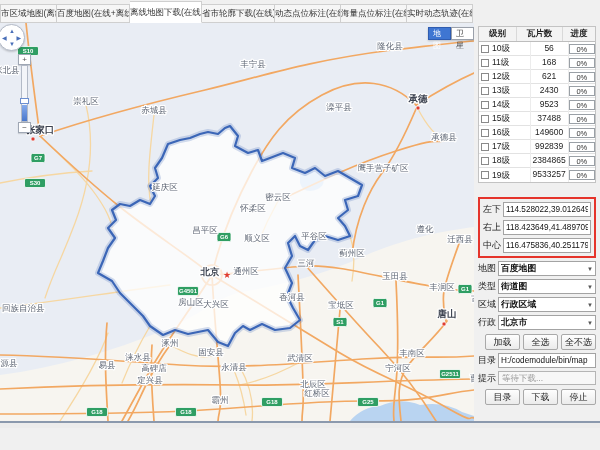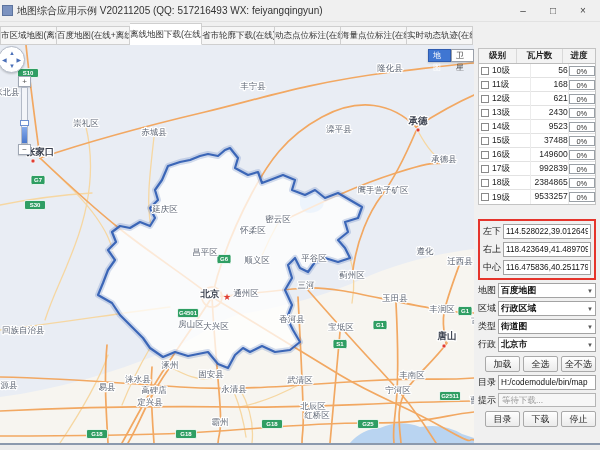--- a/index.html
+++ b/index.html
@@ -48,21 +48,21 @@
   .ltable{border:1px solid #c3c3c3;background:#fff;width:118px;}
   .thead,.trow{display:flex;}
   .thead{background:#f3f3f3;border-bottom:1px solid #bdbdbd;}
   .th{font-weight:600;font-size:8.5px;text-align:center;padding:1px 0;border-right:1px solid #d9d9d9;}
   .th:last-child{border-right:none;}
   .trow{border-bottom:1px solid #e2e2e2;height:14px;align-items:center;}
   .trow:last-child{border-bottom:none;}
   .tc{font-size:8.5px;text-align:center;border-right:1px solid #ececec;height:14px;line-height:13px;overflow:hidden;}
   .tc:last-child{border-right:none;}
   .c1{width:62px;text-align:left;padding-left:2px;display:flex;align-items:center;}
-  .c2{width:46px;text-align:right;}
+  .c2{width:46px;}
   .c3{width:32px;display:flex;align-items:center;justify-content:center;}
   .cb{appearance:none;-webkit-appearance:none;width:8px;height:8px;border:1px solid #8a8a8a;background:#fff;margin:0 3px 0 0;}
   .pbar{display:inline-block;width:26px;height:10px;border:1px solid #9aa0a6;background:#fff;
         font-size:7.5px;line-height:9px;text-align:center;color:#333;}
 
   .redbox{margin-top:14px;border:2px solid #e5342b;padding:3px 3px;background:#f0f0f0;}
   .crow{display:flex;align-items:center;margin-top:3px;}
   .redbox .crow:first-child{margin-top:0;}
   .plabel{width:20px;flex:none;font-size:9px;color:#222;}
   .pinput{flex:1;min-width:0;height:15px;border:1px solid #a3a3a3;background:#fff;font-size:8.2px;
@@ -87,29 +87,20 @@
   text{font-family:"Liberation Sans","DejaVu Sans",sans-serif;}
   .dist{font-size:8.5px;fill:#5f6775;paint-order:stroke;stroke:#ffffff;stroke-width:2.4px;stroke-linejoin:round;}
   .city{font-size:9.5px;font-weight:600;fill:#3c4250;paint-order:stroke;stroke:#ffffff;stroke-width:2.6px;stroke-linejoin:round;}
   .shieldtxt{font-size:6px;fill:#fff;font-weight:600;}
 </style>
 </head>
 <body>
 
 <div class="window">
 
-  <div class="titlebar">
-    <span class="appicon"></span>
-    <span class="title">地图综合应用示例 V20211205 (QQ: 517216493 WX: feiyangqingyun)</span>
-    <span class="winbtns">
-      <span class="wbtn">–</span>
-      <span class="wbtn">□</span>
-      <span class="wbtn">×</span>
-    </span>
-  </div>
 
   <div class="tabbar">
       <div class="tab" style="width: 57px;">市区域地图(离线)</div>
       <div class="tab" style="width: 73px;">百度地图(在线+离线)</div>
       <div class="tab active" style="width: 72px;">离线地图下载(在线)</div>
       <div class="tab" style="width: 73px;">省市轮廓下载(在线)</div>
       <div class="tab" style="width: 66px;">动态点位标注(在线)</div>
       <div class="tab" style="width: 66px;">海量点位标注(在线)</div>
       <div class="tab" style="width: 66px;">实时动态轨迹(在线)</div>
     </div>
@@ -430,30 +421,30 @@
 
       <div id="select-rows">
           <div class="crow">
             <span class="plabel">地图</span>
             <div class="selectbox">
               <span class="val">百度地图</span>
               <span class="caret">▼</span>
             </div>
           </div>
           <div class="crow">
+            <span class="plabel">类型</span>
+            <div class="selectbox">
+              <span class="val">街道图</span>
+              <span class="caret">▼</span>
+            </div>
+          </div>
+          <div class="crow">
             <span class="plabel">区域</span>
             <div class="selectbox">
               <span class="val">行政区域</span>
-              <span class="caret">▼</span>
-            </div>
-          </div>
-          <div class="crow">
-            <span class="plabel">类型</span>
-            <div class="selectbox">
-              <span class="val">街道图</span>
               <span class="caret">▼</span>
             </div>
           </div>
           <div class="crow">
             <span class="plabel">行政</span>
             <div class="selectbox">
               <span class="val">北京市</span>
               <span class="caret">▼</span>
             </div>
           </div>

